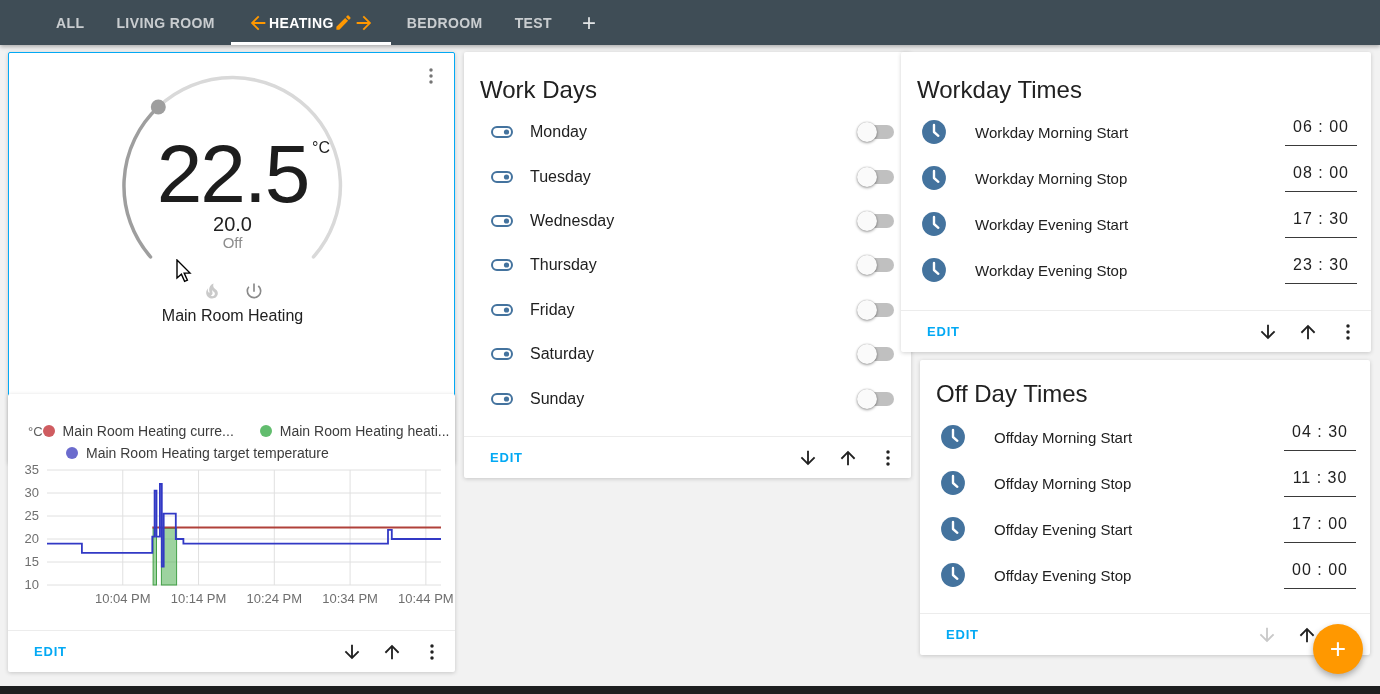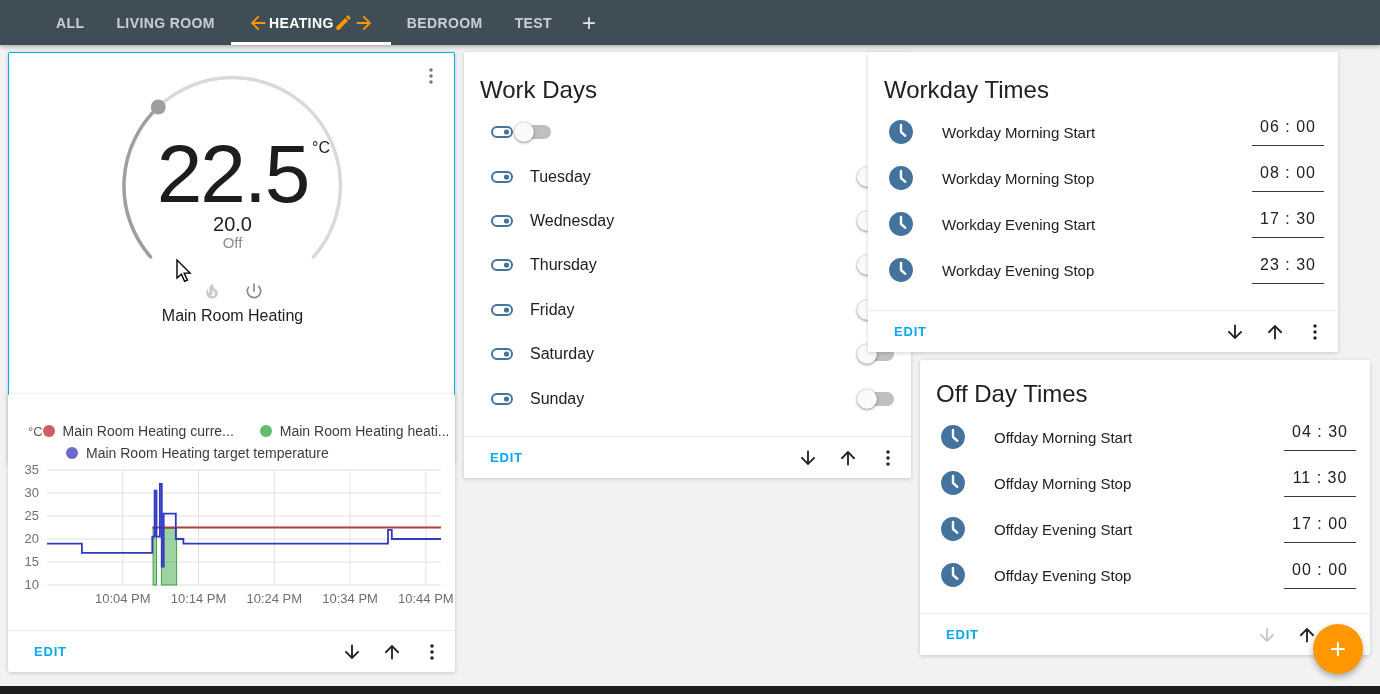--- a/index.html
+++ b/index.html
@@ -15,21 +15,21 @@
   .tab.active{color:#fff;}
   .tab.active::after{content:"";position:absolute;left:0;right:0;bottom:0;height:3px;background:#fff;}
   .nav-ico{width:22px;height:22px;display:block;}
   .pencil-ico{width:19px;height:19px;display:block;}
 
   
   .card{position:absolute;background:#fff;border-radius:2px;box-shadow:0 1px 4px rgba(0,0,0,.18);}
   #card-thermostat{left:8px;top:52px;width:447px;height:411px;border:1.5px solid #03a9f4;}
   #card-chart{left:8px;top:394px;width:447px;height:278px;}
   #card-workdays{left:464px;top:52px;width:447px;height:426px;}
-  #card-wtimes{left:868px;top:52px;width:470px;height:300px;}
+  #card-wtimes{left:901px;top:52px;width:470px;height:300px;}
   #card-otimes{left:920px;top:360px;width:450px;height:295px;}
 
   .card-title{position:absolute;left:16px;top:24px;font-size:24px;color:#212121;font-weight:400;}
 
   
   .card-footer{position:absolute;left:0;right:0;bottom:0;height:42px;border-top:1px solid #ececec;}
   .edit-btn{position:absolute;left:26px;top:0;line-height:42px;color:#03a9f4;font-size:13px;
             font-weight:700;letter-spacing:.8px;cursor:pointer;}
   .f-icon{position:absolute;top:10px;width:22px;height:22px;cursor:pointer;}
   .f-down{right:92px;} .f-up{right:52px;} .f-kebab{right:12px;}
@@ -246,20 +246,21 @@
     <div class="card-title">Work Days</div>
     <div class="day-list">
 
         <div class="day-row">
           <span class="day-ico">
             <svg viewBox="0 0 24 24" width="24" height="24">
               <rect x="2" y="7" width="20" height="10" rx="5" fill="none" stroke="#44739e" stroke-width="2"></rect>
               <circle cx="16.5" cy="12" r="2.6" fill="#44739e"></circle>
             </svg>
           </span>
+          <span class="day-label">Monday</span>
           <span class="switch">
             <span class="track"></span>
             <span class="knob"></span>
           </span>
         </div>
 
         <div class="day-row">
           <span class="day-ico">
             <svg viewBox="0 0 24 24" width="24" height="24">
               <rect x="2" y="7" width="20" height="10" rx="5" fill="none" stroke="#44739e" stroke-width="2"></rect>

